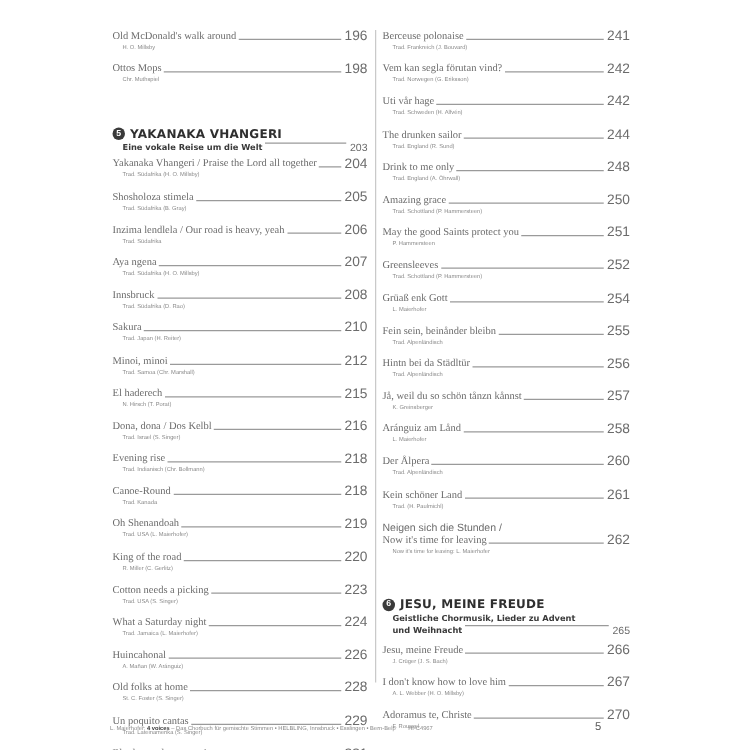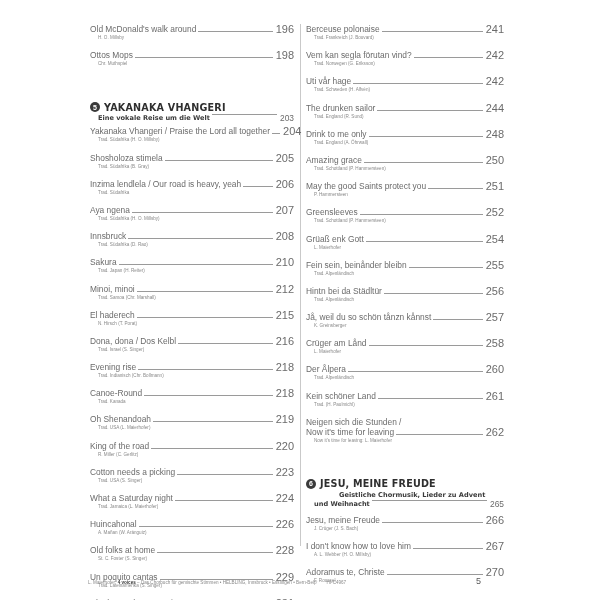--- a/index.html
+++ b/index.html
@@ -8,38 +8,38 @@
   .page { position: absolute; left: 0; top: 0; width: 600px; height: 600px; background: #fff; }
 
   .col { position: absolute; top: 24px; }
   .col-left { left: 90px; width: 204px; }
   .col-right { left: 306px; width: 198px; }
 
   .divider { position: absolute; left: 300px; top: 24px; width: 1px; height: 522px; background: #c9c9c9; }
 
   .entry { position: relative; height: 26.2px; }
   .entry .line { display: flex; align-items: flex-end; font-size: 8.4px; line-height: 10px; color: #6b6b6b; white-space: nowrap; }
-  .entry .title { flex: 0 0 auto; }
+  .entry .title { flex: 0 0 auto; font-family: Liberation Serif, serif; }
   .entry .dots { flex: 1 1 auto; border-bottom: 0.6px solid #9a9a9a; margin: 0 3px 2px 2px; min-width: 8px; }
   .entry .page-no { flex: 0 0 auto; color: #6b6b6b; font-size: 11px; }
   .entry .credit { font-size: 4.6px; line-height: 7px; color: #8a8a8a; padding-left: 8px; white-space: nowrap; }
   .entry.tall { height: 36px; }
   .entry .line2 { font-size: 8.4px; line-height: 10px; color: #6b6b6b; }
 
   .section-head { display: flex; align-items: center; gap: 4px; margin-top: 24px; height: 14px; }
   .section-num { width: 10px; height: 10px; border-radius: 50%; background: #3a3a3a; color: #fff; font-size: 7px; font-weight: bold; display: flex; align-items: center; justify-content: center; line-height: 1; }
   .section-title { font-family: "DejaVu Sans", sans-serif; font-weight: bold; font-size: 9.6px; letter-spacing: 0.2px; color: #2f2f2f; }
 
   .sub-entry { position: relative; height: 12px; }
   .sub-entry .line { display: flex; align-items: flex-start; font-size: 6.6px; line-height: 9px; white-space: nowrap; }
   .sub-entry .title { font-family: "DejaVu Sans", sans-serif; font-weight: bold; color: #3a3a3a; padding-left: 8px; }
   .sub-entry .dots { flex: 1 1 auto; border-bottom: 0.6px solid #9a9a9a; margin: 0 3px 2px 2px; }
   .sub-entry .page-no { font-size: 8.4px; color: #6b6b6b; }
   .sub-entry.two-line { height: 24px; }
-  .sub-entry .title-l1 { font-family: "DejaVu Sans", sans-serif; font-weight: bold; font-size: 6.6px; color: #3a3a3a; padding-left: 8px; line-height: 9px; margin-left: 25px; }
+  .sub-entry .title-l1 { font-family: "DejaVu Sans", sans-serif; font-weight: bold; font-size: 6.6px; color: #3a3a3a; padding-left: 8px; line-height: 9px; }
 
   .footer { position: absolute; top: 580px; left: 88px; width: 420px; display: flex; align-items: center; font-size: 4.6px; color: #8a8a8a; white-space: nowrap; }
   .footer .book { color: #3a3a3a; font-weight: bold; }
   .footer .code { margin-left: 10px; }
   .footer .pg { position: absolute; left: 388px; top: -4px; font-size: 9px; color: #5a5a5a; }
 </style>
 </head>
 <body>
 
 <div class="page">
@@ -325,21 +325,21 @@
         <div class="entry">
     <div class="line">
       <span class="title">Jå, weil du so schön tånzn kånnst</span>
       <span class="dots"></span>
       <span class="page-no">257</span>
     </div>
     <div class="credit">K. Greinsberger</div>
   </div>
         <div class="entry">
     <div class="line">
-      <span class="title">Crüger am Lånd</span>
+      <span class="title">Aránguiz am Lånd</span>
       <span class="dots"></span>
       <span class="page-no">258</span>
     </div>
     <div class="credit">L. Maierhofer</div>
   </div>
         <div class="entry">
     <div class="line">
       <span class="title">Der Ålpera</span>
       <span class="dots"></span>
       <span class="page-no">260</span>

